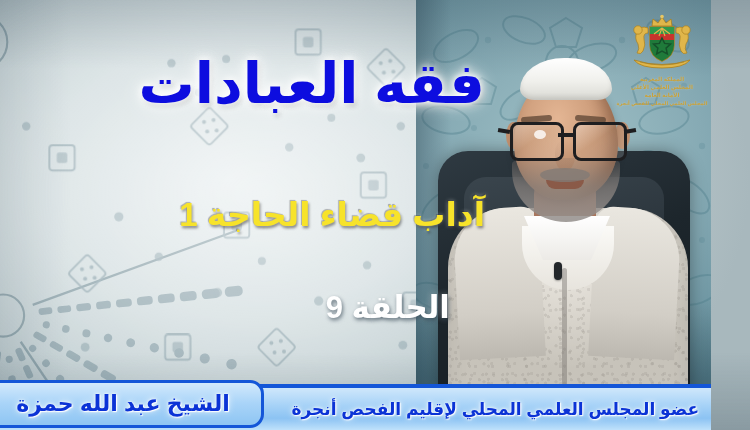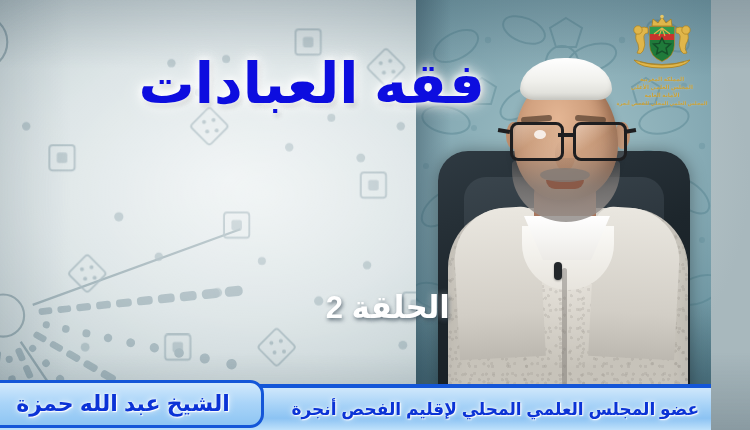--- a/index.html
+++ b/index.html
@@ -460,21 +460,22 @@
     </svg>
     <div class="emblem-lines">
       <div>المملكة المغربية</div>
       <div>المجلس العلمي الأعلى</div>
       <div>الأمانة العامة</div>
       <div class="sm">المجلس العلمي المحلي للفحص أنجرة</div>
     </div>
   </div>
 
   <div class="title-main">فقه العبادات</div>
-  <div class="title-ep">الحلقة 2</div>
+  <div class="title-sub">آداب قضاء الحاجة 1</div>
+  <div class="title-ep">الحلقة 9</div>
 
   <div class="lower">
     <div class="lower-role">عضو المجلس العلمي المحلي لإقليم الفحص أنجرة</div>
   </div>
   <div class="name-box">
     <span>الشيخ عبد الله حمزة</span>
   </div>
 
 </div>
 

